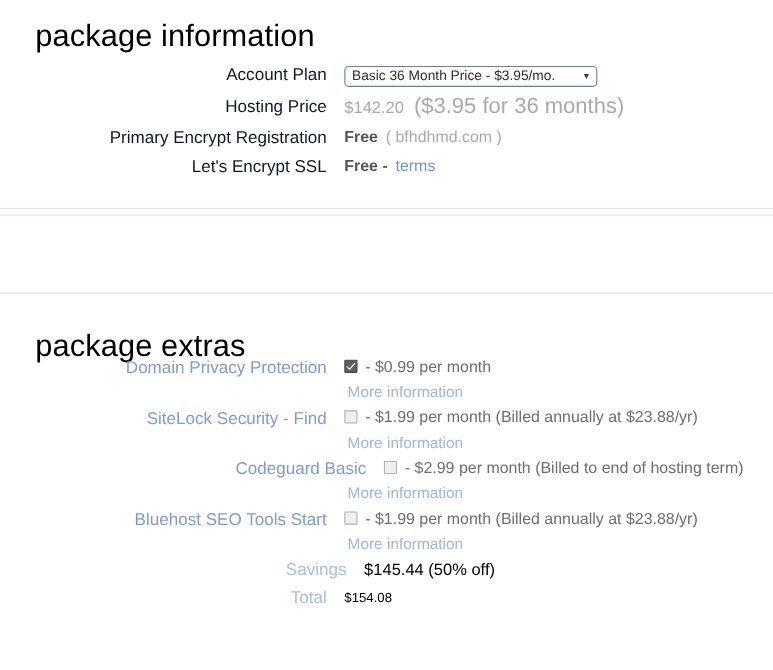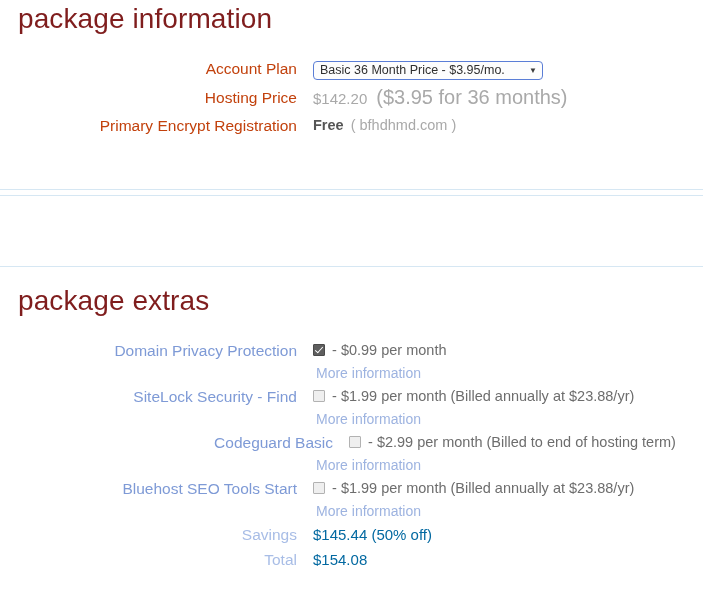--- a/index.html
+++ b/index.html
@@ -16,26 +16,26 @@
   }
   .page {
     position: relative;
     width: 703px;
     height: 609px;
     background: #fff;
   }
 
   
   .section-heading {
-    color: #7f1d1d;
+    color: #000000;
     font-size: 28px;
     font-weight: 300;
     letter-spacing: 0.1px;
     line-height: 34px;
-    margin: 0;
+    margin: 14px;
     padding: 0;
     font-family: "Liberation Sans", sans-serif;
   }
 
   
   .row {
     display: flex;
     align-items: flex-start;
     margin-bottom: 5px;
   }
@@ -50,29 +50,29 @@
   }
   .row-value {
     flex: 1;
     font-size: 14.5px;
     line-height: 21px;
     color: #8a8a8a;
     white-space: nowrap;
   }
 
   
-  .label-info { color: #c2410c; }
+  .label-info { color: #0f172a; }
   .label-extra { color: #7e9ad6; }
   .label-total { color: #a8bde6; }
 
   
   .val-muted { color: #a9a9a9; }
   .val-strong { color: #555555; font-weight: bold; }
   .val-dark { color: #6d6d6d; }
-  .val-total { color: #0369a1; }
+  .val-total { color: #000000; }
   .link {
     color: #6f93d8;
     text-decoration: none;
     cursor: pointer;
   }
   .link-soft {
     color: #9db3e0;
     text-decoration: none;
     cursor: pointer;
     font-size: 14px;
@@ -148,21 +148,21 @@
     background: #d6e7f3;
   }
 
   
   .block-info-heading { position: absolute; left: 18px; top: 2px; }
   .block-info-rows   { position: absolute; left: 0;  top: 58px; width: 703px; }
   .divider-1 { position: absolute; left: 0; top: 189px; }
   .divider-2 { position: absolute; left: 0; top: 195px; }
   .divider-3 { position: absolute; left: 0; top: 266px; }
   .block-extras-heading { position: absolute; left: 18px; top: 284px; }
-  .block-extras-rows { position: absolute; left: 0; top: 340px; width: 703px; }
+  .block-extras-rows { position: absolute; left: 0; top: 324px; width: 703px; }
 </style>
 </head>
 <body>
 
 <div class="page">
 
   <h1 class="section-heading block-info-heading">package information</h1>
 
   <div class="block-info-rows">
 
@@ -185,20 +185,27 @@
     </div>
 
     <div class="row">
       <div class="row-label label-info">Primary Encrypt Registration</div>
       <div class="row-value">
         <span class="val-strong">Free</span>
         <span class="val-muted" style="padding-left:3px;">( bfhdhmd.com )</span>
       </div>
     </div>
 
+    <div class="row">
+      <div class="row-label label-info">Let's Encrypt SSL</div>
+      <div class="row-value">
+        <span class="val-strong">Free -</span>
+        <span class="link" style="padding-left:3px;">terms</span>
+      </div>
+    </div>
 
   </div>
 
   <div class="divider divider-1"></div>
   <div class="divider divider-2"></div>
   <div class="divider divider-3"></div>
 
   <h1 class="section-heading block-extras-heading">package extras</h1>
 
   <div class="block-extras-rows">
@@ -252,25 +259,25 @@
         <span>- $1.99 per month (Billed annually at $23.88/yr)</span>
       </div>
     </div>
     <div class="more-row">
       <div class="spacer"></div>
       <div class="more-link-wrap">
         <span class="link-soft">More information</span>
       </div>
     </div>
 
-    <div class="row" style="margin-bottom:4px;">
+    <div class="row" style="margin-bottom:4px;padding-left:18px;">
       <div class="row-label label-total">Savings</div>
       <div class="row-value val-total" style="font-size:15px;">$145.44 (50% off)</div>
     </div>
 
     <div class="row">
       <div class="row-label label-total">Total</div>
-      <div class="row-value val-total" style="font-size:15px;">$154.08</div>
+      <div class="row-value val-total" style="font-size:12px;">$154.08</div>
     </div>
 
   </div>
 
 </div>
 
 </body></html>

